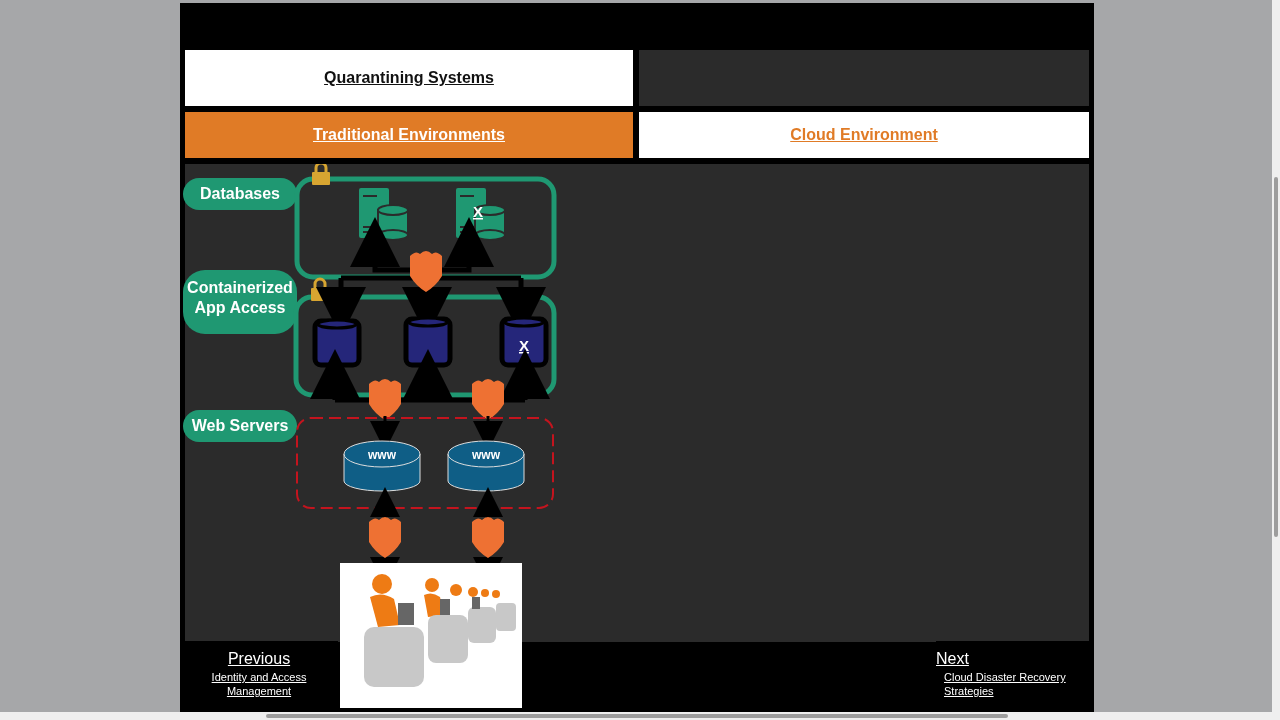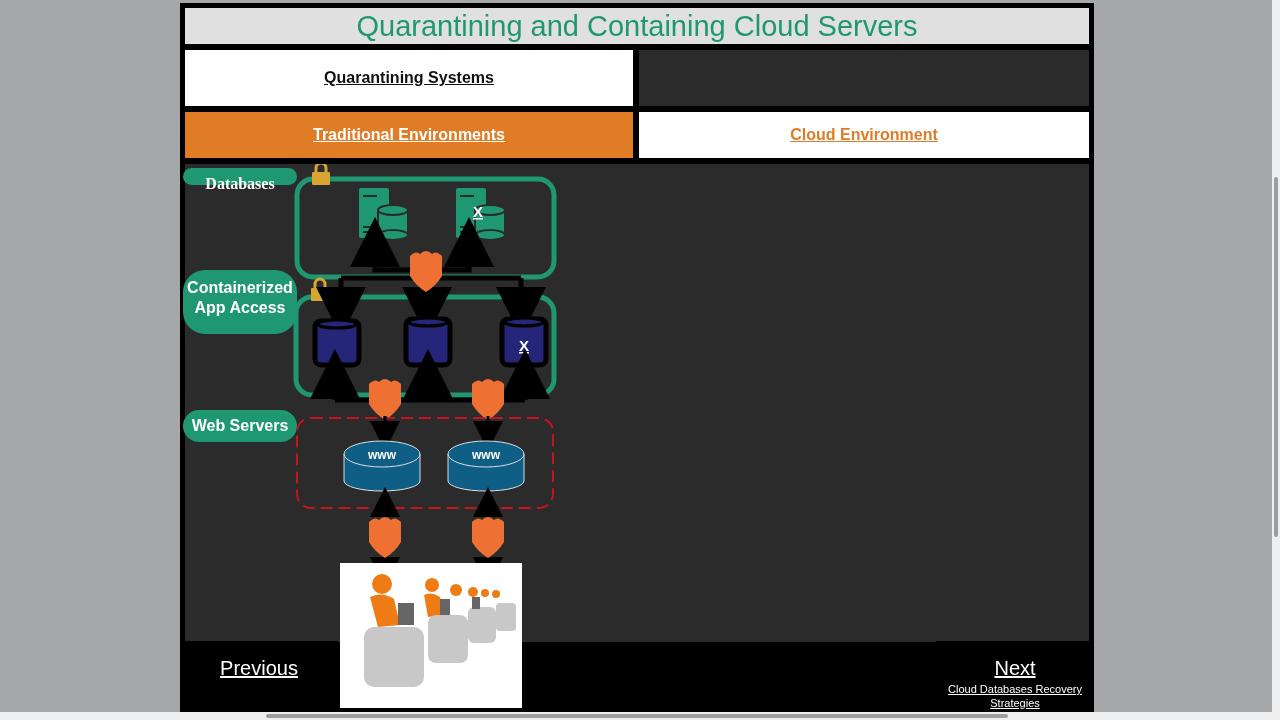--- a/index.html
+++ b/index.html
@@ -32,46 +32,45 @@
   .pill {
     position:absolute; background:#1f9872; color:#fff; font-weight:bold;
     font-size:16px; text-align:center; border-radius:22px;
   }
   .nav-prev {
     position:absolute; left:180px; top:641px; width:158px; height:72px; background:#000;
     color:#fff; text-align:center;
   }
   .nav-next {
     position:absolute; left:936px; top:641px; width:158px; height:72px; background:#000;
-    color:#fff; text-align:center;
-  }
-  .nav-main { display:block; font-size:20px; text-decoration:underline; margin-top:16px; cursor:pointer; }
+    color:#fff; 
+  }
+  .nav-main { display:block; font-size:16px; text-decoration:underline; margin-top:9px; cursor:pointer; }
   .nav-sub { display:block; font-size:11px; text-decoration:underline; line-height:14px; margin-top:2px; cursor:pointer; padding:0 8px; }
   .photo {
     position:absolute; left:340px; top:563px; width:182px; height:145px; background:#fff; overflow:hidden;
   }
   .hscroll-track { position:absolute; left:0; top:712px; width:1280px; height:8px; background:#efefef; }
   .hscroll-thumb { position:absolute; left:266px; top:714px; width:742px; height:4px; background:#9d9d9d; border-radius:2px; }
   .vscroll-track { position:absolute; left:1272px; top:0; width:8px; height:712px; background:#efefef; }
   .vscroll-thumb { position:absolute; left:1274px; top:177px; width:4px; height:360px; background:#9d9d9d; border-radius:2px; }
 </style>
 </head>
 <body>
 
 <div class="frame">
-  <div class="title-bar">Quarantining and Containing Cloud Servers</div>
 
   <div class="tab tab-quar">Quarantining Systems</div>
   <div class="tab tab-blank"></div>
   <div class="tab tab-trad">Traditional Environments</div>
   <div class="tab tab-cloud">Cloud Environment</div>
 
   <div class="content">
 
-    <div class="pill" style="left:-2px; top:4px; width:114px; height:17px; line-height:32px;font-family:Liberation Serif, serif;">Databases</div>
+    <div class="pill" style="left:-2px; top:14px; width:114px; height:32px; line-height:32px;">Databases</div>
     <div class="pill" style="left:-2px; top:106px; width:114px; height:64px; padding-top:8px; box-sizing:border-box; line-height:20px;">
       <span>Containerized</span><br>
       <span>App Access</span>
     </div>
     <div class="pill" style="left:-2px; top:246px; width:114px; height:32px; line-height:32px;text-align:center;">Web Servers</div>
 
     <svg class="diagram" width="904" height="478">
       <defs>
         <marker id="arr" markerWidth="10" markerHeight="10" refX="5" refY="5" orient="auto">
           <path d="M0,0 L10,5 L0,10 z" fill="#000"></path>
@@ -188,22 +187,23 @@
     <g fill="#666">
       <rect x="58" y="40" width="16" height="22"></rect>
       <rect x="100" y="36" width="10" height="16"></rect>
       <rect x="132" y="34" width="8" height="12"></rect>
     </g>
   </svg>
 </div>
 
 <div class="nav-prev">
   <span class="nav-main">Previous</span>
+  <span class="nav-sub">Identity and Access Management</span>
 </div>
 <div class="nav-next">
   <span class="nav-main">Next</span>
-  <span class="nav-sub">Cloud Databases Recovery Strategies</span>
+  <span class="nav-sub">Cloud Disaster Recovery Strategies</span>
 </div>
 
 <div class="hscroll-track"></div>
 <div class="hscroll-thumb"></div>
 <div class="vscroll-track"></div>
 <div class="vscroll-thumb"></div>
 
 </body></html>

